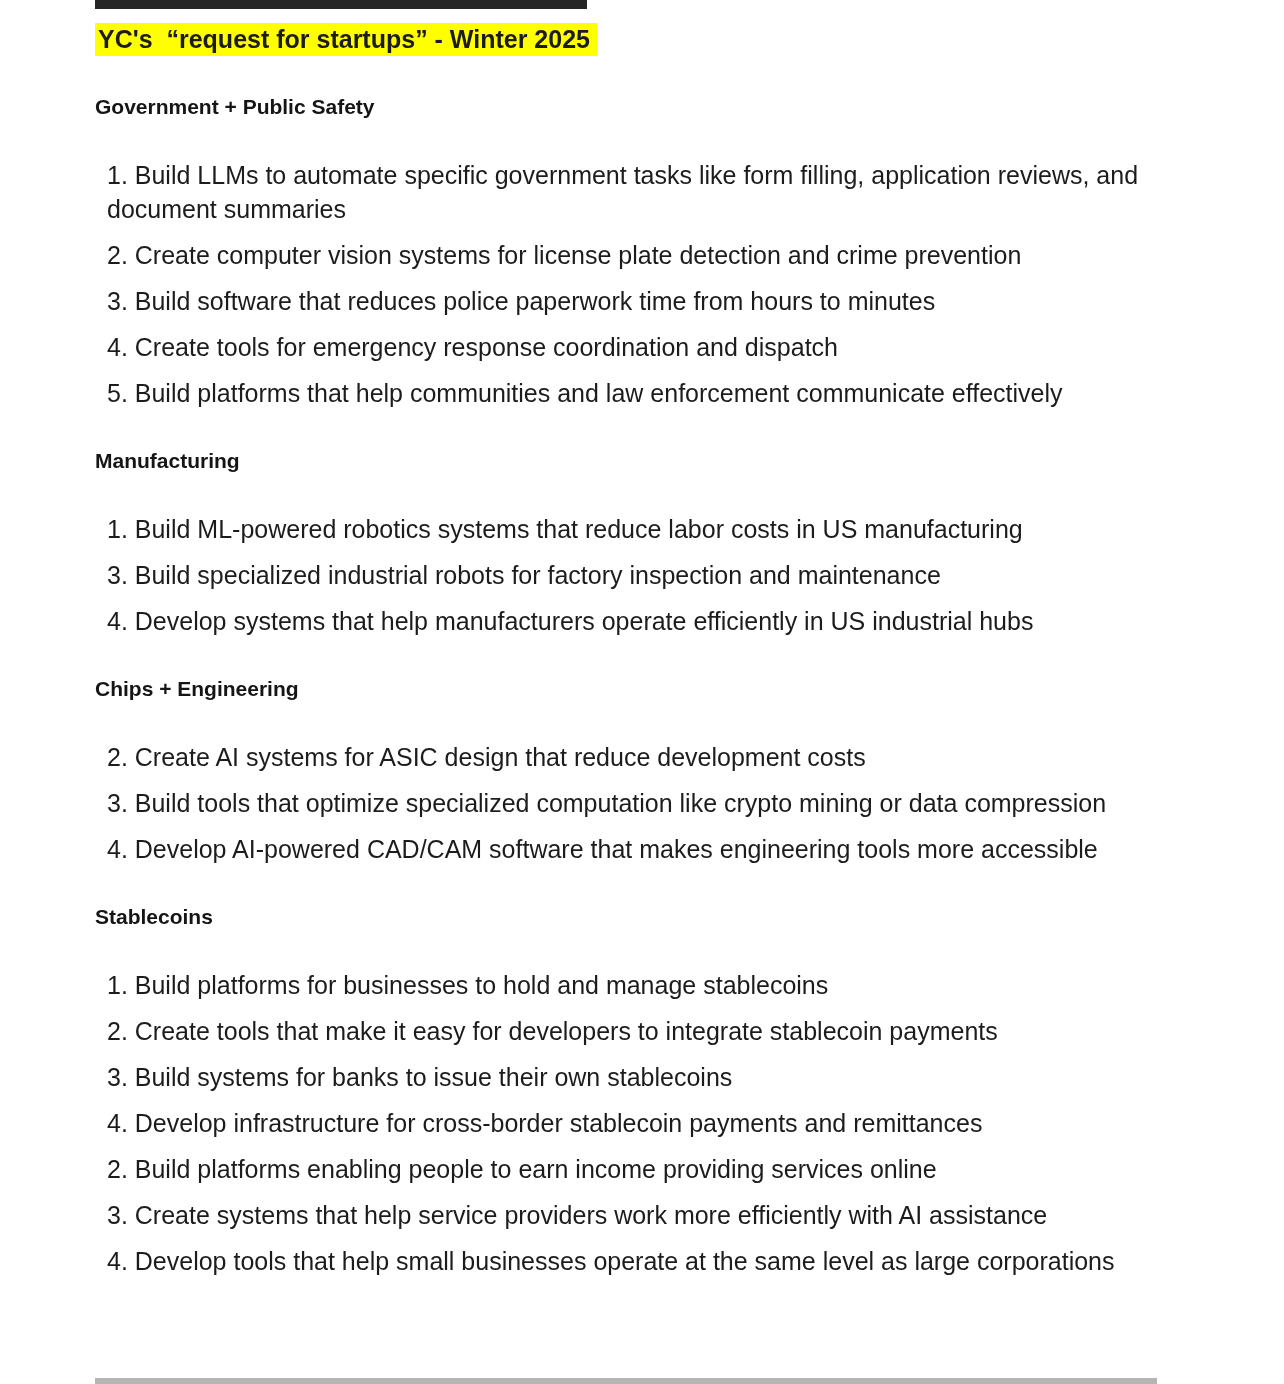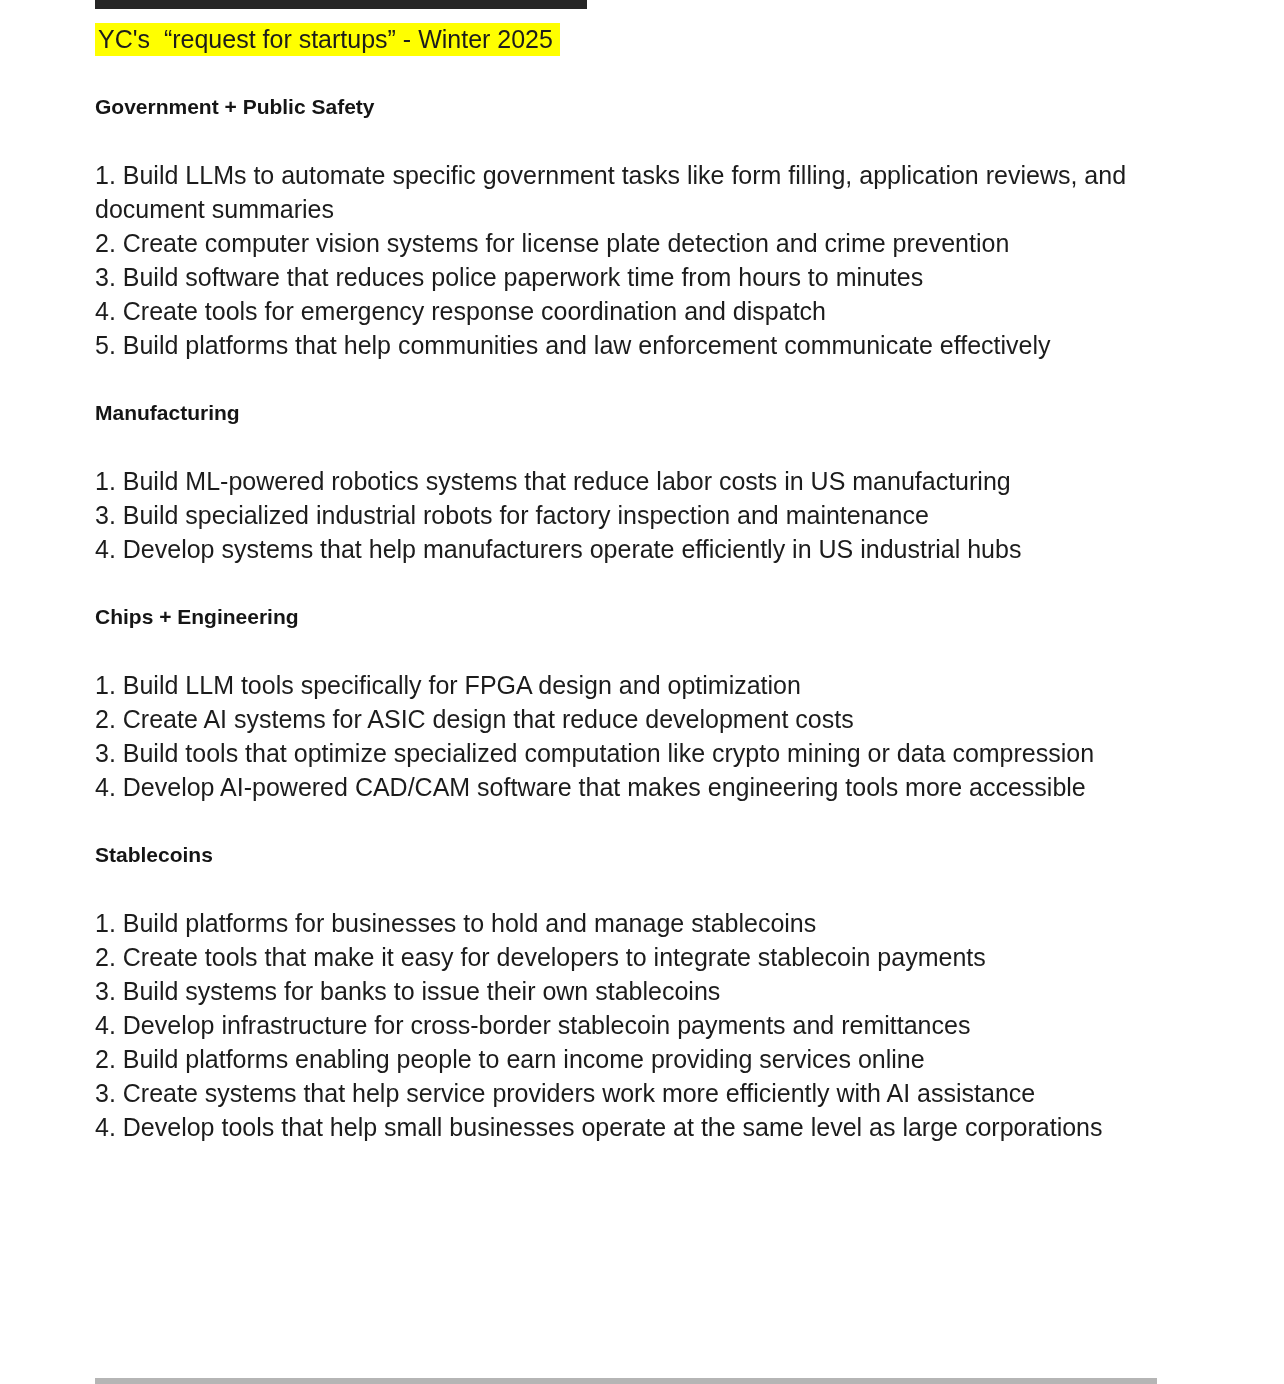--- a/index.html
+++ b/index.html
@@ -35,37 +35,37 @@
   }
   .content {
     padding: 22px 25px 0 95px;
   }
   .doc-title {
     margin: 0;
     font-size: 25px;
     line-height: 34px;
   }
   .doc-title .hl {
-    font-weight: normal;
+    font-weight: bold;
     background: #ffff00;
     padding: 2px 7px 3px 3px;
     white-space: pre;
   }
   h2.heading {
     margin: 34px 0;
     font-size: 21px;
     line-height: 34px;
     font-weight: bold;
     color: #151515;
   }
   .items {
     margin: 0;
   }
   p.item {
-    margin: 0;
+    margin: 12px;
     white-space: pre-line; 
   }
 </style>
 </head>
 <body>
 
 <div class="edge-bar top"></div>
 
 <div class="content">
 
@@ -88,21 +88,20 @@
     <div class="items">
       <p class="item">1. Build ML-powered robotics systems that reduce labor costs in US manufacturing</p>
       <p class="item">3. Build specialized industrial robots for factory inspection and maintenance</p>
       <p class="item">4. Develop systems that help manufacturers operate efficiently in US industrial hubs</p>
     </div>
   </section>
 
   <section>
     <h2 class="heading">Chips + Engineering</h2>
     <div class="items">
-      <p class="item">1. Build LLM tools specifically for FPGA design and optimization</p>
       <p class="item">2. Create AI systems for ASIC design that reduce development costs</p>
       <p class="item">3. Build tools that optimize specialized computation like crypto mining or data compression</p>
       <p class="item">4. Develop AI-powered CAD/CAM software that makes engineering tools more accessible</p>
     </div>
   </section>
 
   <section>
     <h2 class="heading">Stablecoins</h2>
     <div class="items">
       <p class="item">1. Build platforms for businesses to hold and manage stablecoins</p>

